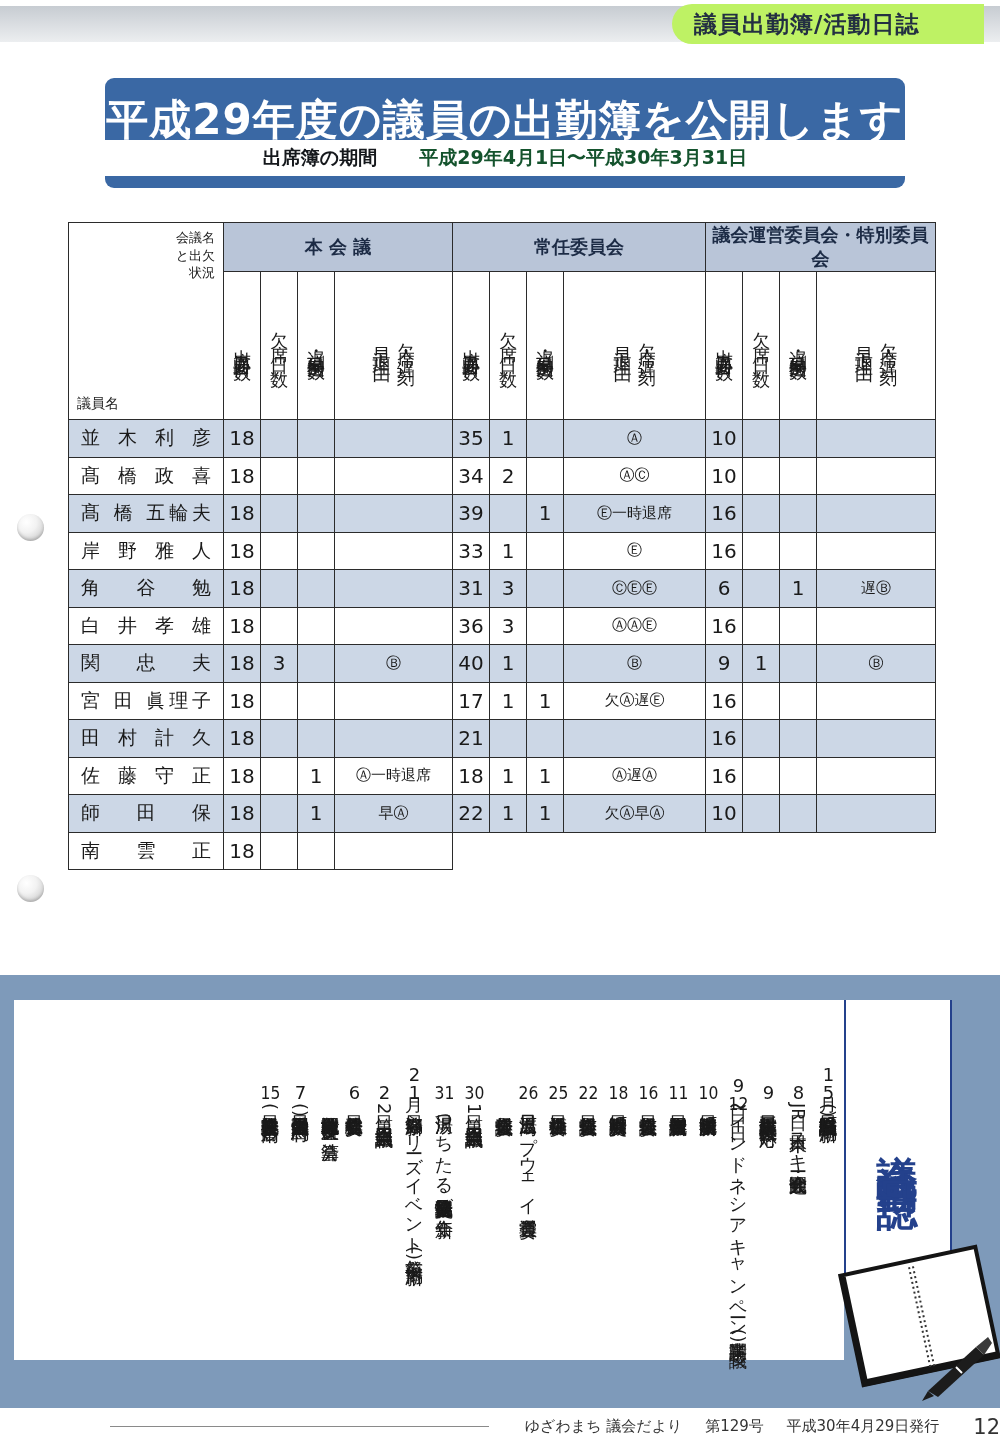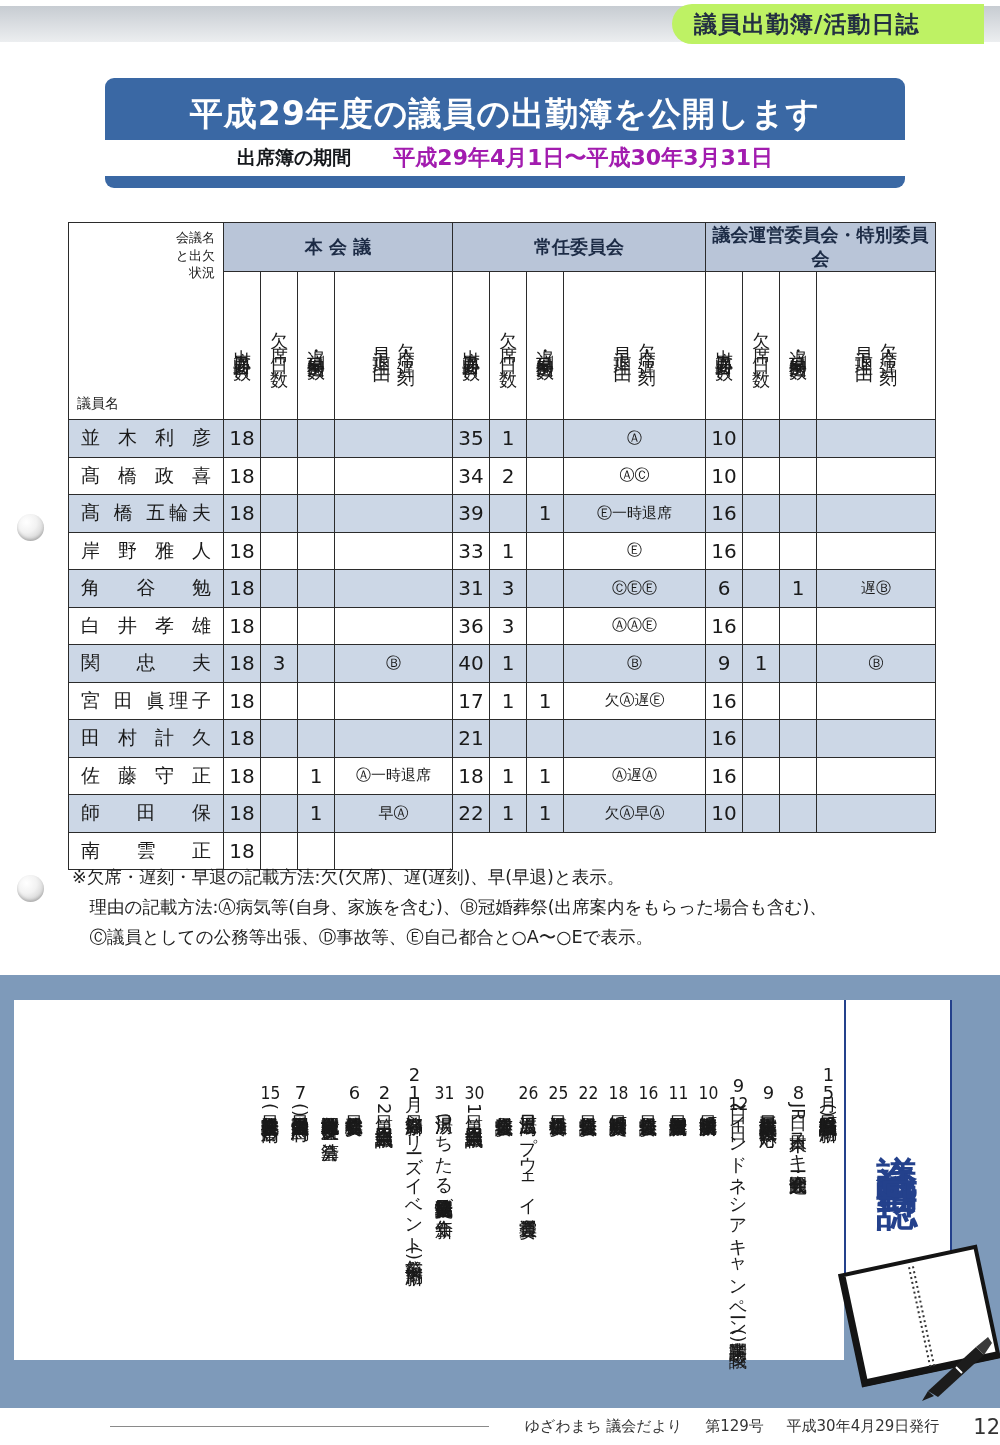--- a/index.html
+++ b/index.html
@@ -9,25 +9,25 @@
   .topbar{position:absolute;left:0;top:6px;width:100%;height:36px;
           background:linear-gradient(to bottom,#c7ccd2,#eceef0);}
   .topbadge{position:absolute;left:672px;top:4px;width:312px;height:40px;
             background:#bef264;border-radius:20px 0 0 20px;
             display:flex;align-items:center;padding-left:22px;box-sizing:border-box;}
   .topbadge span{font-size:23px;font-weight:bold;color:#232f42;letter-spacing:1px;}
   
   .banner{position:absolute;left:105px;top:78px;width:800px;height:110px;
           background:#3a68a4;border-radius:9px;overflow:hidden;}
   .banner-title{position:absolute;left:0;right:0;top:14px;text-align:center;
-                color:#ffffff;font-size:33px;font-weight:bold;letter-spacing:1px;}
+                color:#ffffff;font-size:42px;font-weight:bold;letter-spacing:1px;}
   .banner-strip{position:absolute;left:0;right:0;bottom:12px;height:36px;background:#ffffff;
                 display:flex;align-items:center;justify-content:center;}
   .banner-strip .plabel{font-size:19px;font-weight:bold;color:#15181c;}
-  .banner-strip .pvalue{font-size:22px;font-weight:bold;color:#a21caf;margin-left:42px;}
+  .banner-strip .pvalue{font-size:19px;font-weight:bold;color:#14532d;margin-left:42px;}
   
   .att{position:absolute;left:68px;top:222px;}
   table.att-t{border-collapse:collapse;table-layout:fixed;width:867px;}
   .att-t td,.att-t th{border:1px solid #2b2b2b;padding:0;box-sizing:border-box;
                       font-weight:normal;background:#fff;}
   .att-t tr.grp th{height:30px;background:#b9c5d8;color:#1c2b45;font-size:18px;font-weight:bold;}
   .att-t tr.vhd th{height:148px;vertical-align:middle;text-align:center;}
   .vh{writing-mode:vertical-rl;display:inline-block;font-size:18px;color:#1a1a1a;line-height:1;}
   .ls0{letter-spacing:3px;} .ls1{letter-spacing:13px;} .ls2{letter-spacing:2px;}
   .ls3{letter-spacing:6px;white-space:pre-line;line-height:1.35;}
@@ -311,25 +311,20 @@
             <td class="name">南 雲 正</td>
             <td class="num">18</td>
             <td class="num"></td>
             <td class="num"></td>
             <td class="reason"></td>
           </tr>
         </tbody>
     </table>
   </div>
 
-  <div class="notes">
-    <div style="white-space: pre-line;">※欠席・遅刻・早退の記載方法:欠(欠席)、遅(遅刻)、早(早退)と表示。</div>
-    <div class="ind" style="white-space: pre-line;">理由の記載方法:Ⓐ病気等(自身、家族を含む)、Ⓑ冠婚葬祭(出席案内をもらった場合も含む)、</div>
-    <div class="ind" style="white-space: pre-line;">Ⓒ議員としての公務等出張、Ⓓ事故等、Ⓔ自己都合と○A〜○Eで表示。</div>
-  </div>
 
   <div class="punch" style="left:17px;top:514px;"></div>
   <div class="punch" style="left:17px;top:875px;"></div>
 
   <div class="diary-sec">
     <div class="diary-panel">
       <div class="diary-flow" id="diary-flow">
           <div class="entry">
             <div class="date"><span class="tcy">1</span>月<span class="tcy">5</span>日</div>
             <div class="events">

